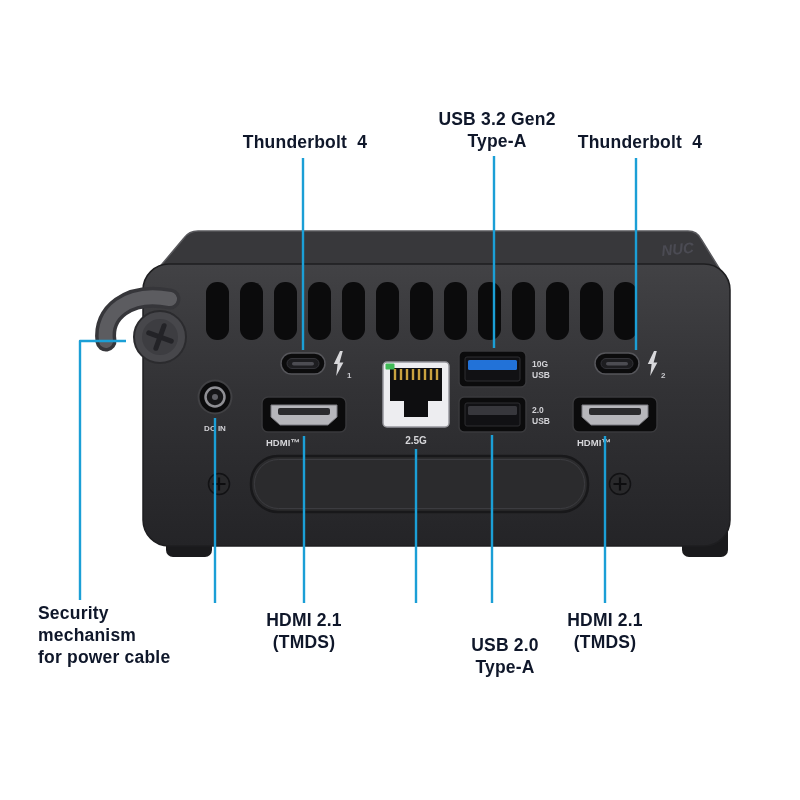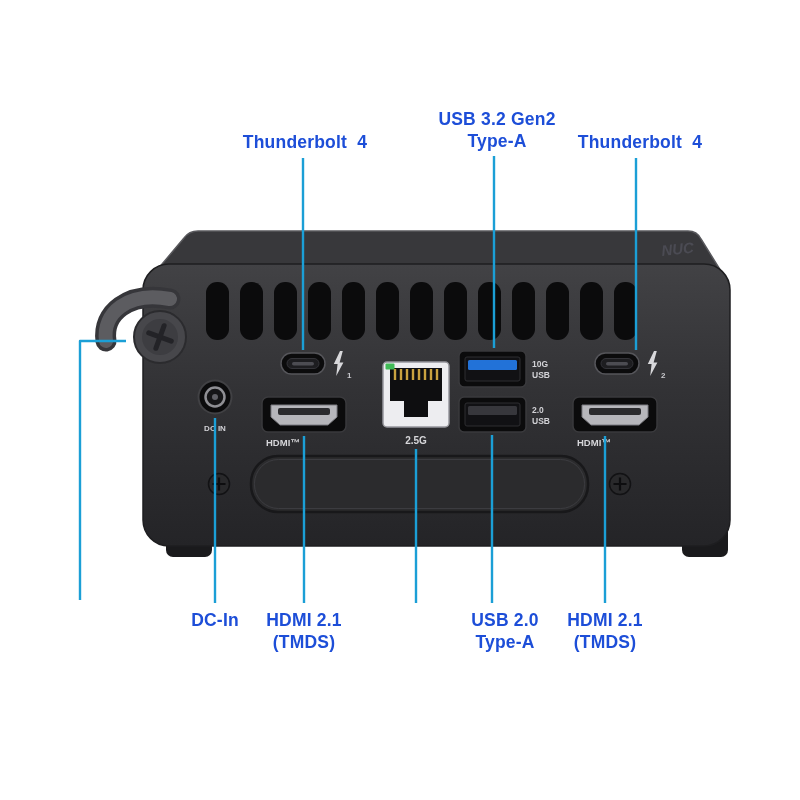--- a/index.html
+++ b/index.html
@@ -1,21 +1,21 @@
 <!DOCTYPE html>
 <html><head>
 <meta charset="utf-8">
 <style>
   html,body{margin:0;padding:0;background:#ffffff;}
   .stage{position:relative;width:800px;height:800px;background:#ffffff;overflow:hidden;
          font-family:"Liberation Sans",sans-serif;}
   .scene{position:absolute;left:0;top:0;}
   .scene text{font-family:"Liberation Sans",sans-serif;}
   .vent{fill:#0b0b0c;}
-  .lbl{position:absolute;font:700 17.5px "Liberation Sans",sans-serif;color:#1d4ed8;
+  .lbl{position:absolute;font:700 17.5px "Liberation Sans",sans-serif;color:#0f172a;
        text-align:center;white-space:pre-wrap;line-height:22px;letter-spacing:.2px;}
   .lbl.left{text-align:left;}
 </style>
 </head>
 <body>
 
 <div class="stage">
 
   <svg class="scene" viewBox="0 0 800 800" width="800" height="800">
     <defs>
@@ -159,20 +159,22 @@
       <path d="M492 435 L492 603"></path>
       <path d="M605 436 L605 603"></path>
     </g>
   </svg>
 
   <div class="lbl" style="left:205px;top:131px;width:200px">Thunderbolt  4</div>
   <div class="lbl" style="left:397px;top:108px;width:200px">USB 3.2 Gen2
 Type-A</div>
   <div class="lbl" style="left:540px;top:131px;width:200px">Thunderbolt  4</div>
 
-  <div class="lbl" style="left:155px;top:609px;width:120px">DC-In</div>
+  <div class="lbl left" style="left:38px;top:602px;width:190px">Security
+mechanism
+for power cable</div>
   <div class="lbl" style="left:244px;top:609px;width:120px">HDMI 2.1
 (TMDS)</div>
-  <div class="lbl" style="left:445px;top:609px;width:120px">USB 2.0
+  <div class="lbl" style="left:445px;top:634px;width:120px">USB 2.0
 Type-A</div>
   <div class="lbl" style="left:545px;top:609px;width:120px">HDMI 2.1
 (TMDS)</div>
 </div>
 
 </body></html>

